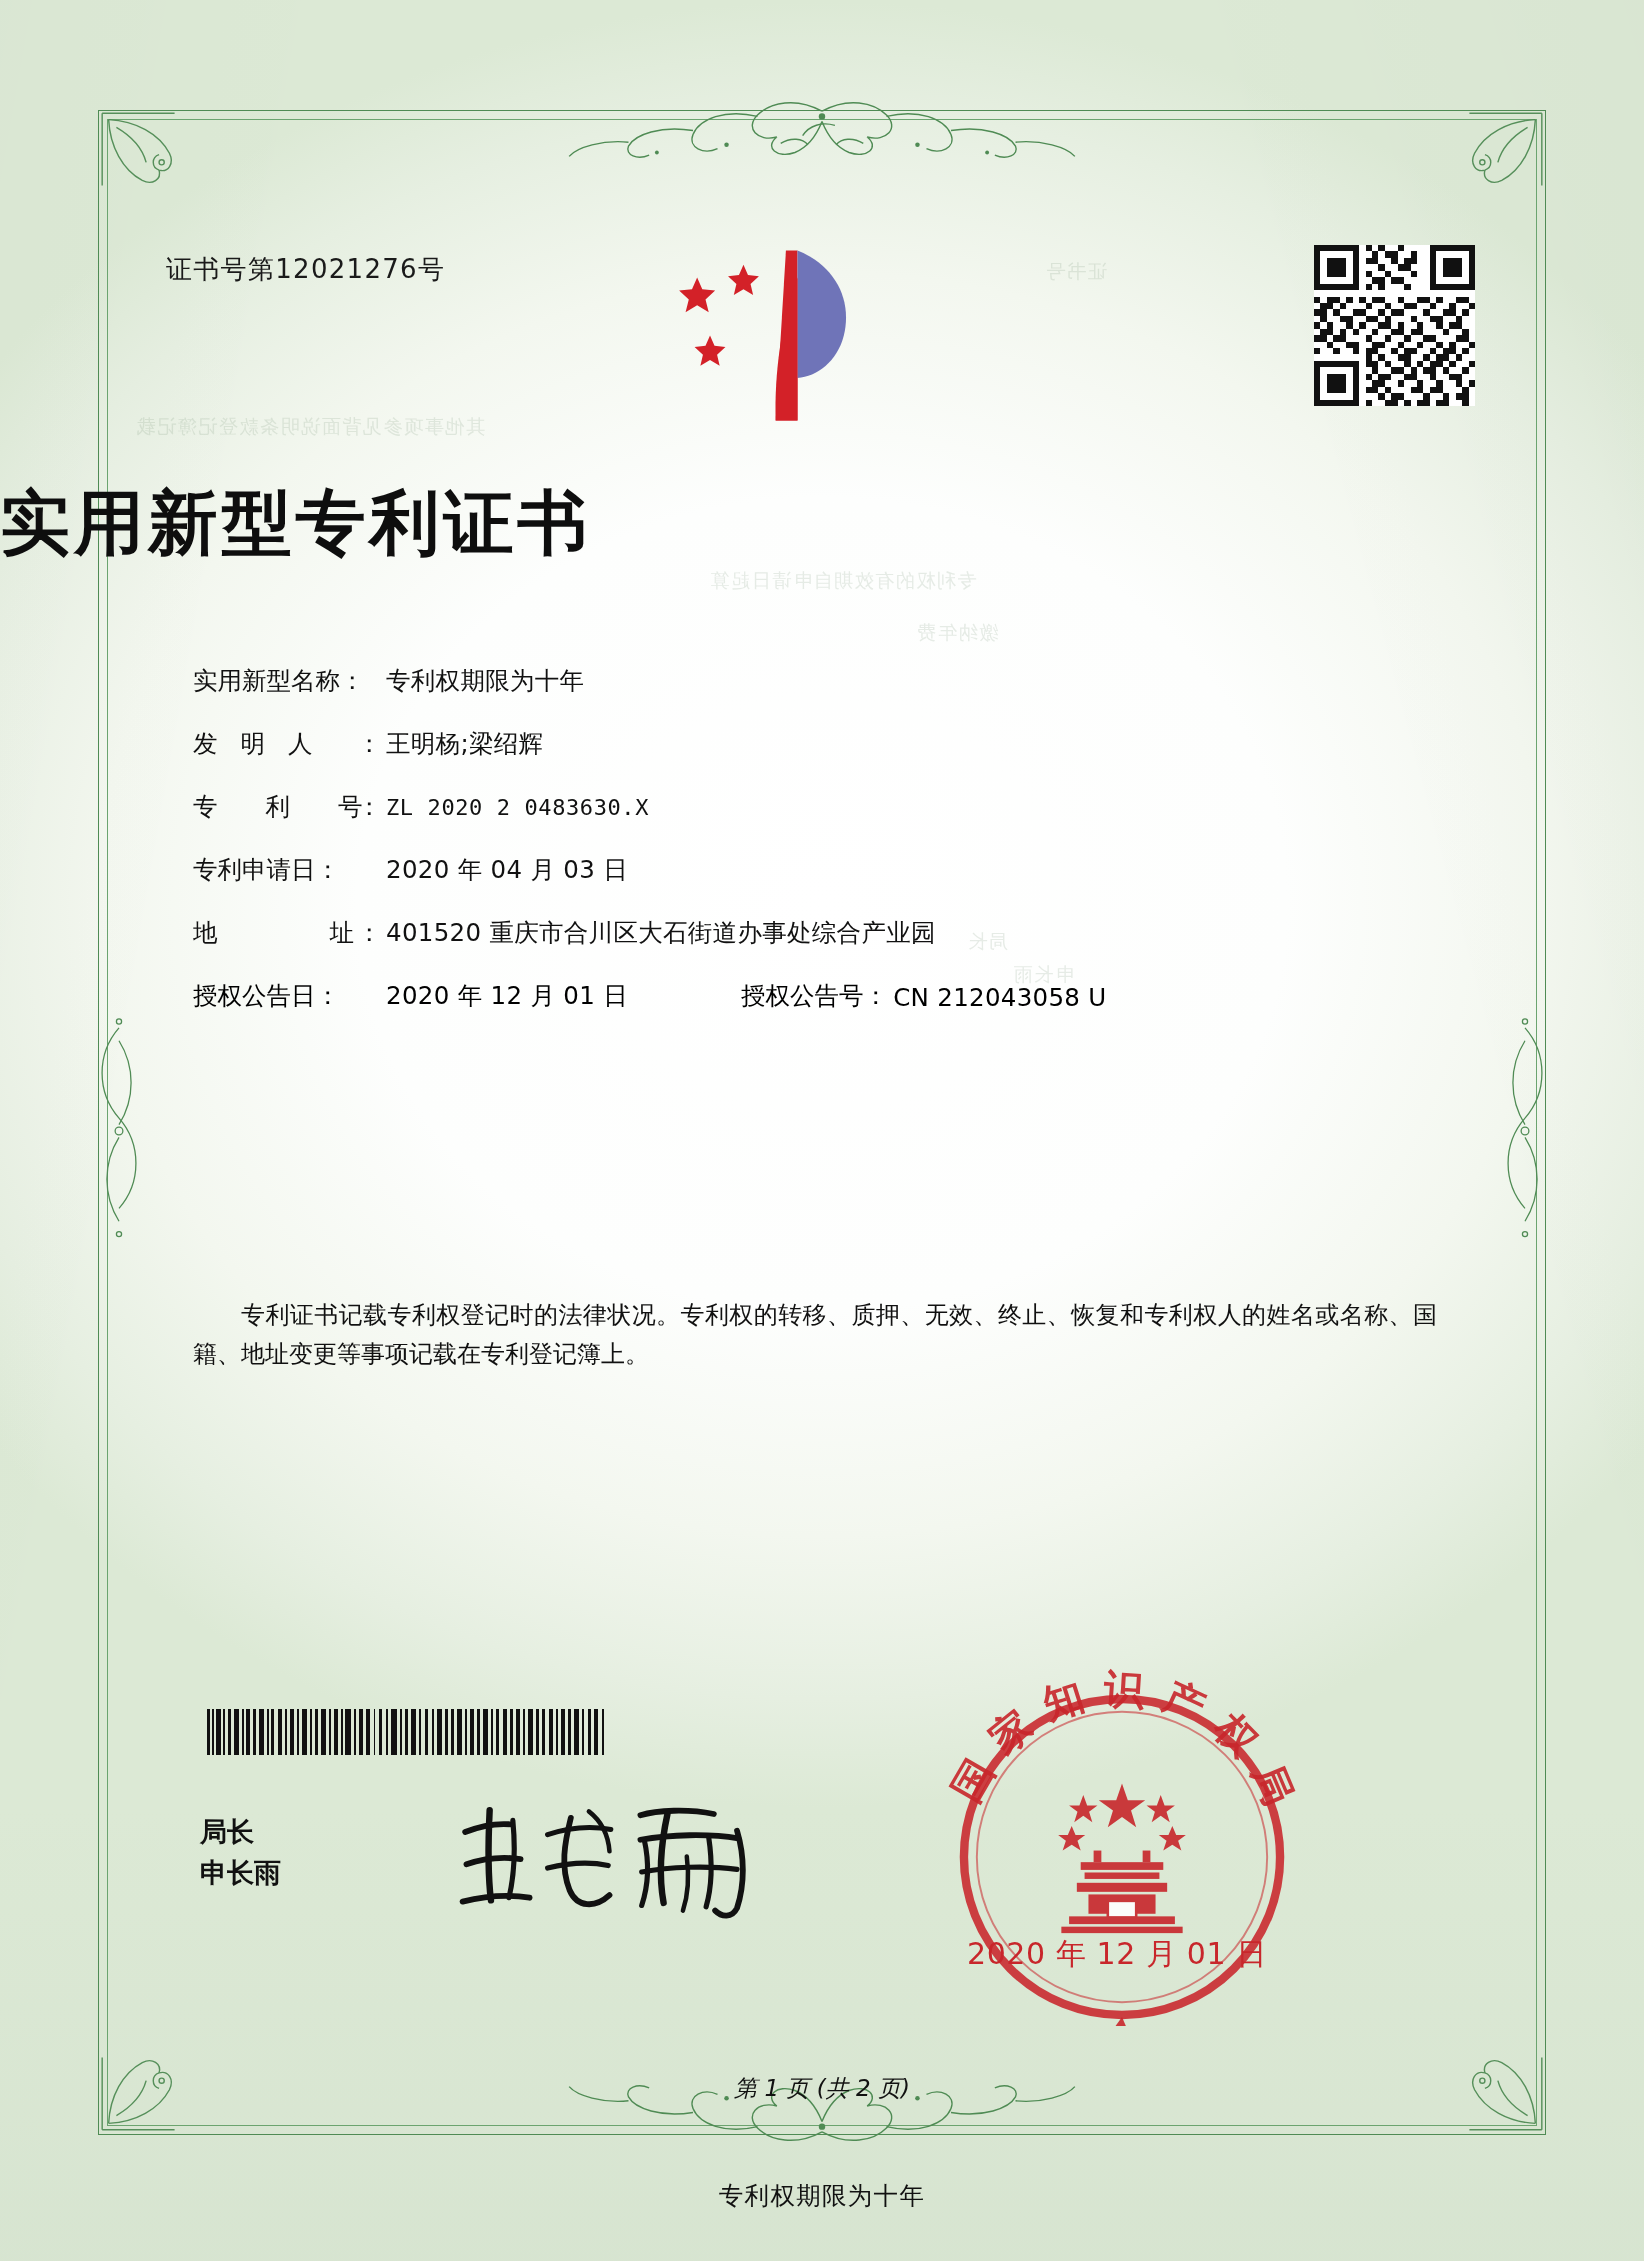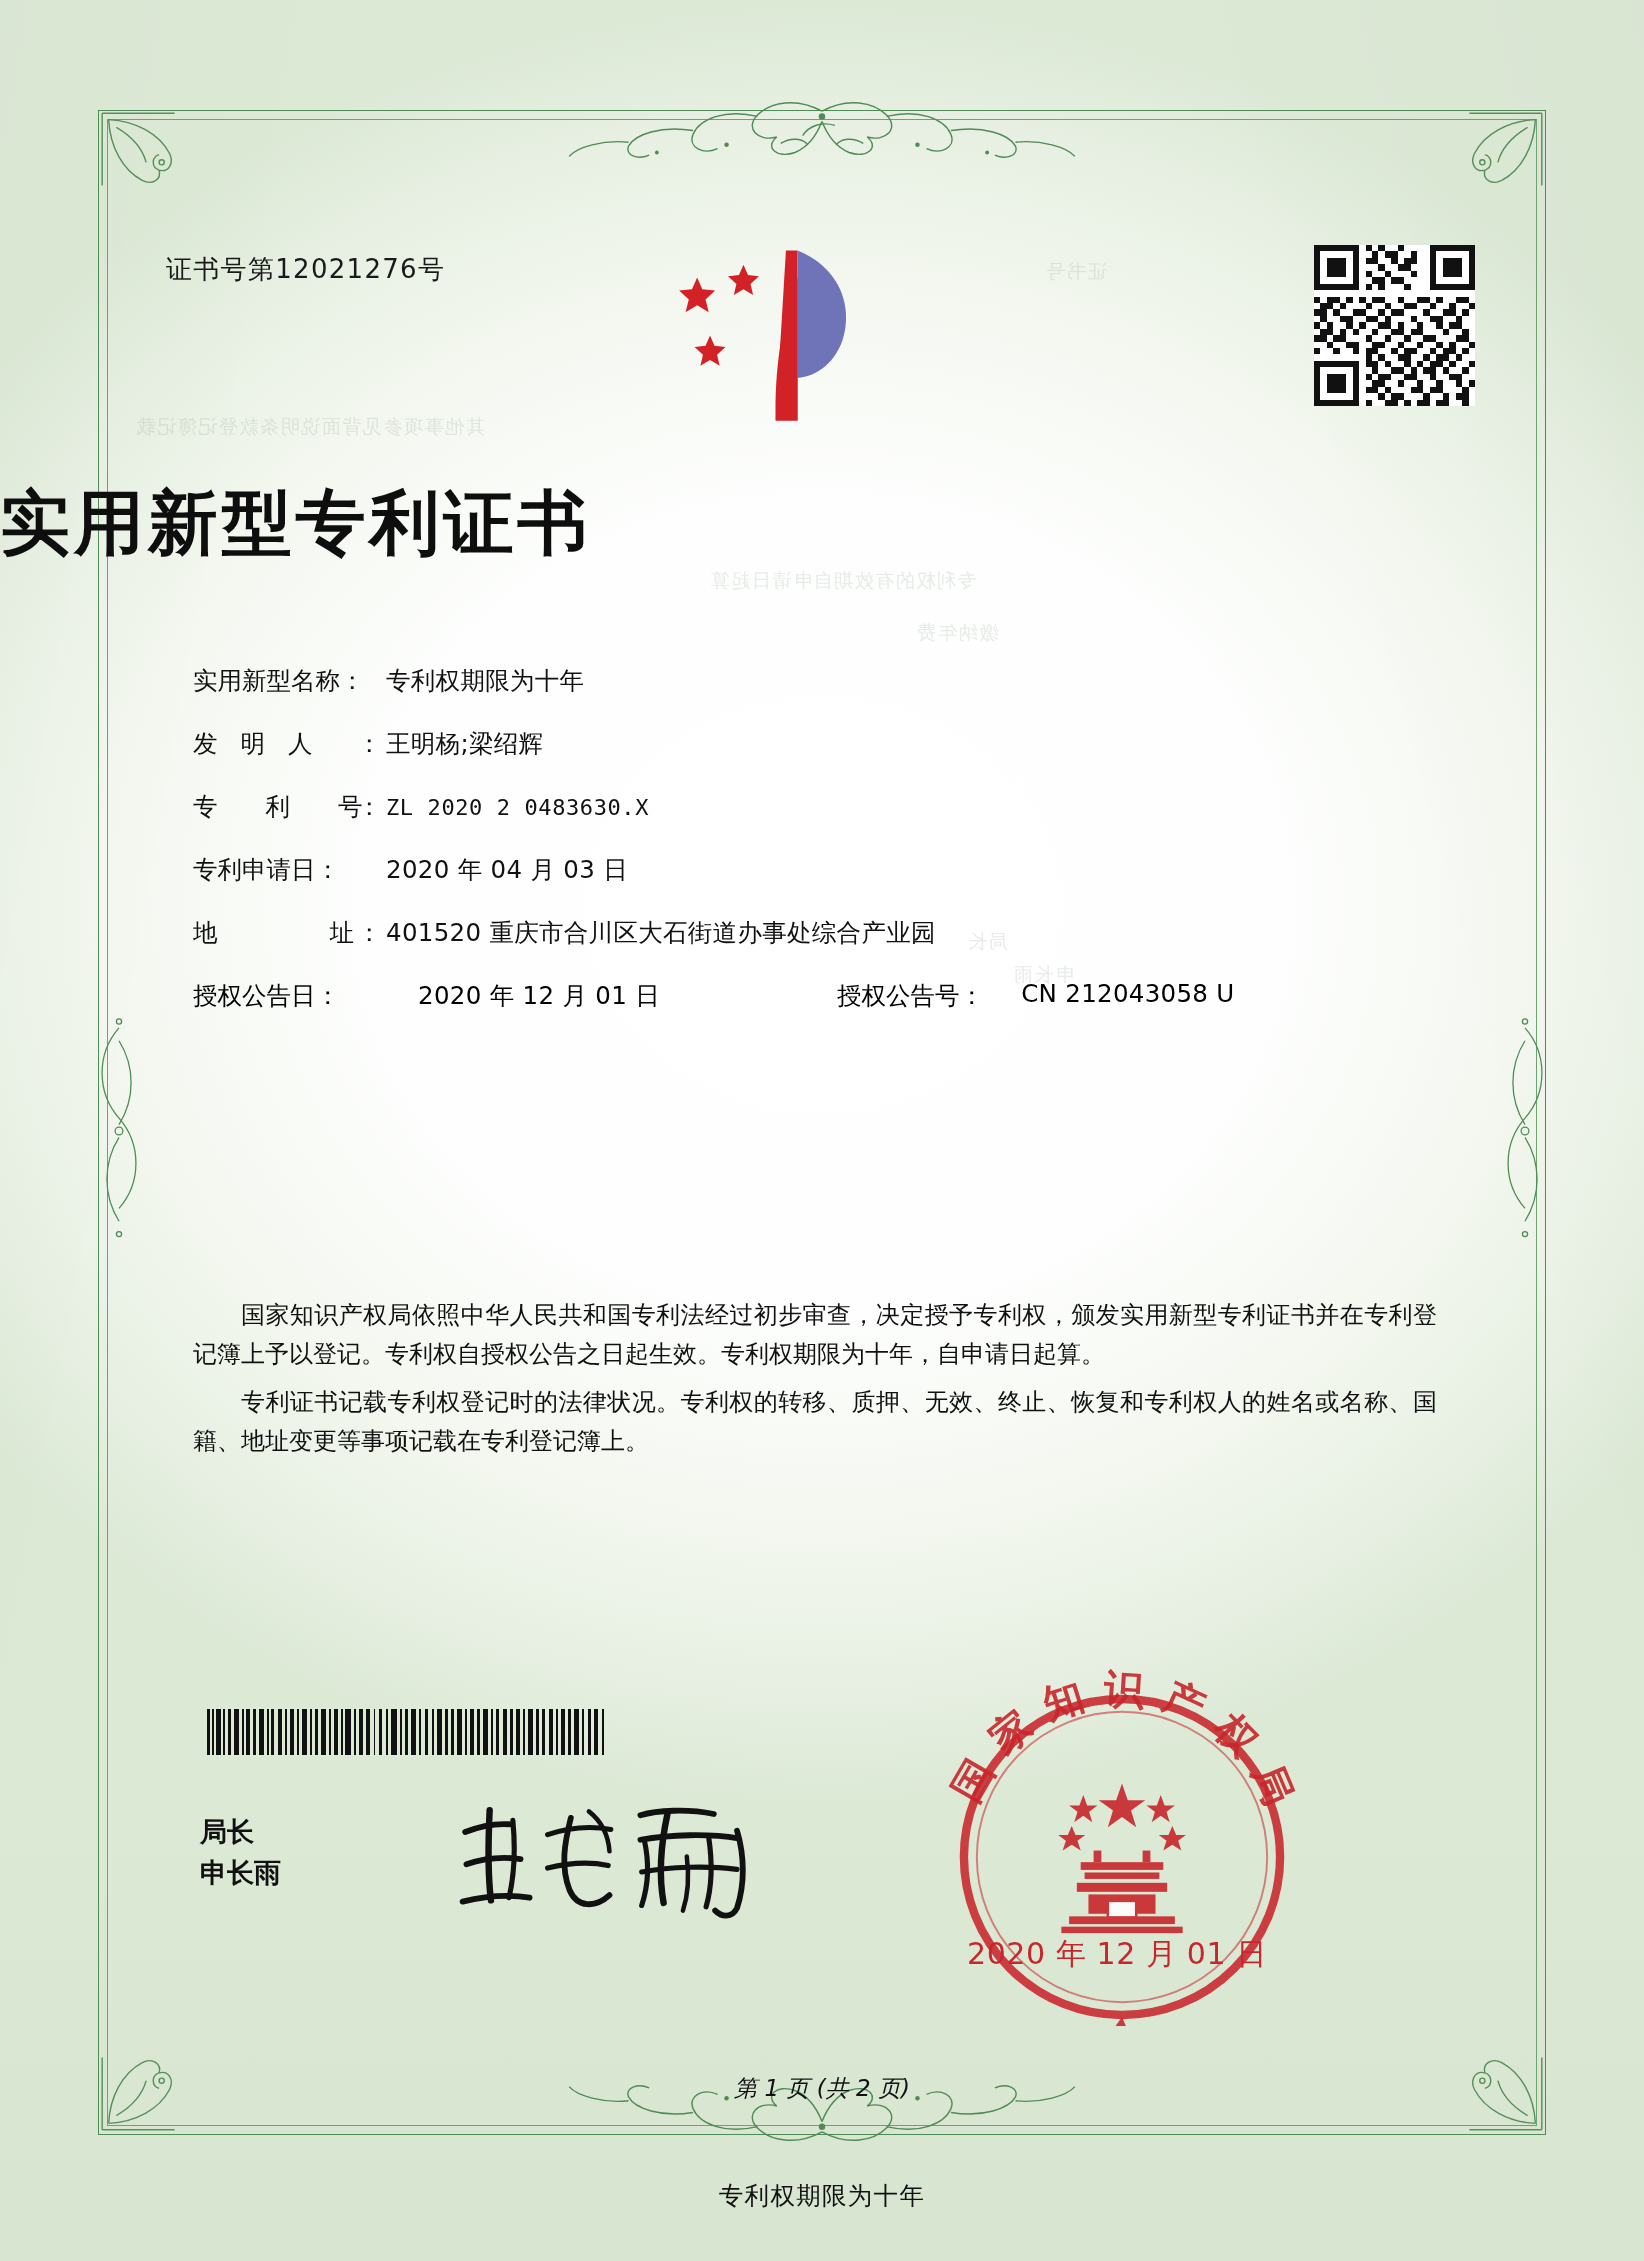--- a/index.html
+++ b/index.html
@@ -166,26 +166,25 @@
     letter-spacing: 0.3px;
   }
   .field-value.mono {
     font-family: "DejaVu Sans Mono", "Liberation Mono", monospace;
     font-size: 22px;
     letter-spacing: 0.6px;
   }
 
   .row-inline {
     display: flex;
-    align-items: flex-start;
+    align-items: flex-end;
     font-size: 24.5px;
     font-family: "DejaVu Sans", "Liberation Sans", sans-serif;
     white-space: nowrap;
     margin-bottom: 30px;
-    gap: 32px;
   }
   .pub-gap { display: inline-block; width: 113px; }
 
   
   .paras {
     position: absolute;
     left: 193px;
     top: 1296px;
     width: 1244px;
     font-size: 24px;
@@ -604,21 +603,20 @@
       <span class="field-label" style="width:193px;"><span>授权公告日</span>：</span>
       <span class="field-value">2020 年 12 月 01 日</span>
       <span class="pub-gap"></span>
       <span><span>授权公告号</span>：</span>
       <span class="field-value" style="margin-left:5.2px;">CN 212043058 U</span>
     </div>
 
   </div>
 
   <div class="paras">
-    <p>国家知识产权局依照中华人民共和国专利法经过初步审查，决定授予专利权，颁发实用新型专利证书并在专利登记簿上予以登记。专利权自授权公告之日起生效。专利权期限为十年，自申请日起算。</p>
     <p>专利证书记载专利权登记时的法律状况。专利权的转移、质押、无效、终止、恢复和专利权人的姓名或名称、国籍、地址变更等事项记载在专利登记簿上。</p>
   </div>
 
   <svg class="barcode" viewBox="0 0 630 72" shape-rendering="crispEdges" xmlns="http://www.w3.org/2000/svg">
     <g fill="#111111">
       <rect x="0" y="0" width="5" height="72"></rect>
         <rect x="8" y="0" width="3" height="72"></rect>
       <rect x="15" y="0" width="7" height="72"></rect>
         <rect x="26" y="0" width="3" height="72"></rect>
       <rect x="33" y="0" width="5" height="72"></rect>

